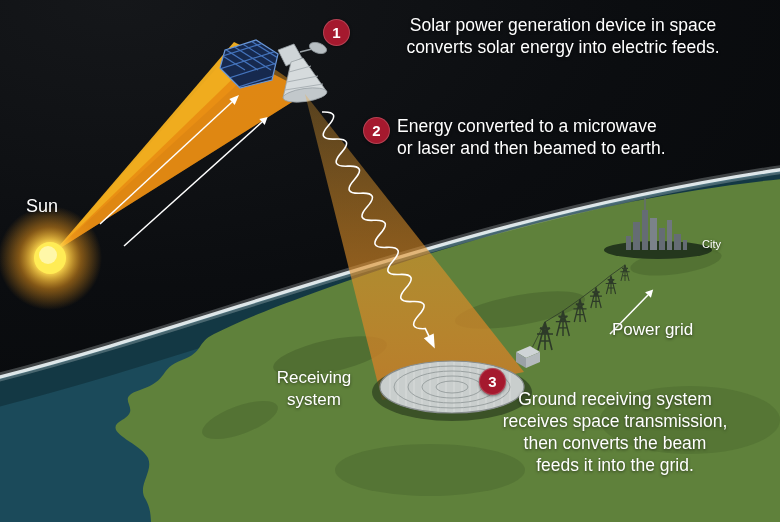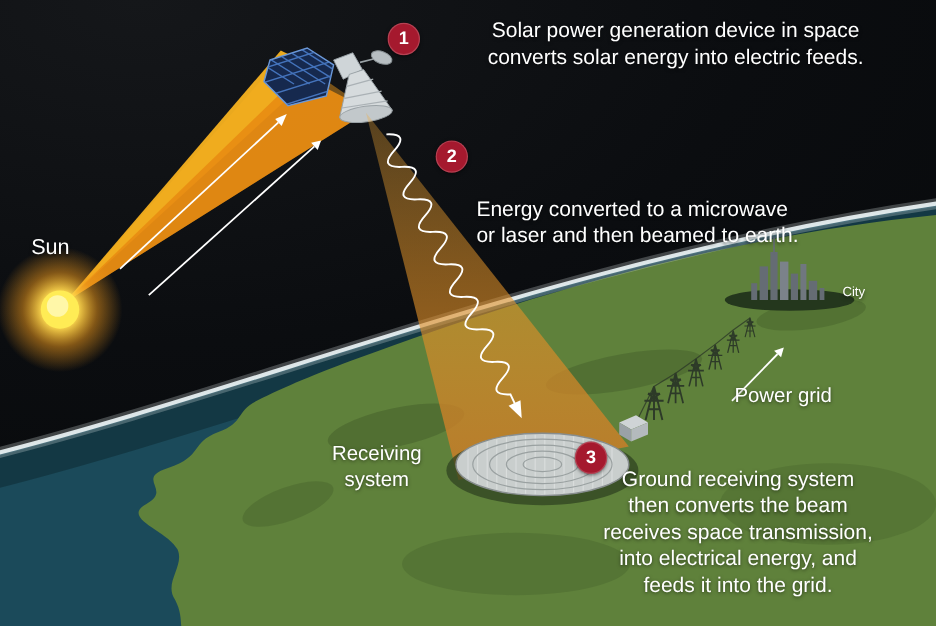--- a/index.html
+++ b/index.html
@@ -225,27 +225,26 @@
 
   <div class="overlay-label" style="left:571px; top:320px; font-size:17px;padding-left:41px;">Power grid</div>
 
   <div class="badge" style="left:323px; top:19px;">1</div>
   <div class="callout-text" style="left:358px; top:14px; width:410px;text-align:center;">
     <div>Solar power generation device in space</div>
     <div>converts solar energy into electric feeds.</div>
   </div>
 
   <div class="badge" style="left:363px; top:117px;">2</div>
-  <div class="callout-text" style="left:397px; top:115px; width:345px;margin-top:48px;">
+  <div class="callout-text" style="left:397px; top:115px; width:345px;">
     <div>Energy converted to a microwave</div>
     <div>or laser and then beamed to earth.</div>
   </div>
 
   <div class="badge" style="left:479px; top:368px;">3</div>
   <div class="callout-text center" style="left:487px; top:388px; width:256px;">
     <div>Ground receiving system</div>
+    <div>receives space transmission,</div>
     <div>then converts the beam</div>
-    <div>receives space transmission,</div>
-    <div>into electrical energy, and</div>
     <div>feeds it into the grid.</div>
   </div>
 
 </div>
 
 </body></html>

